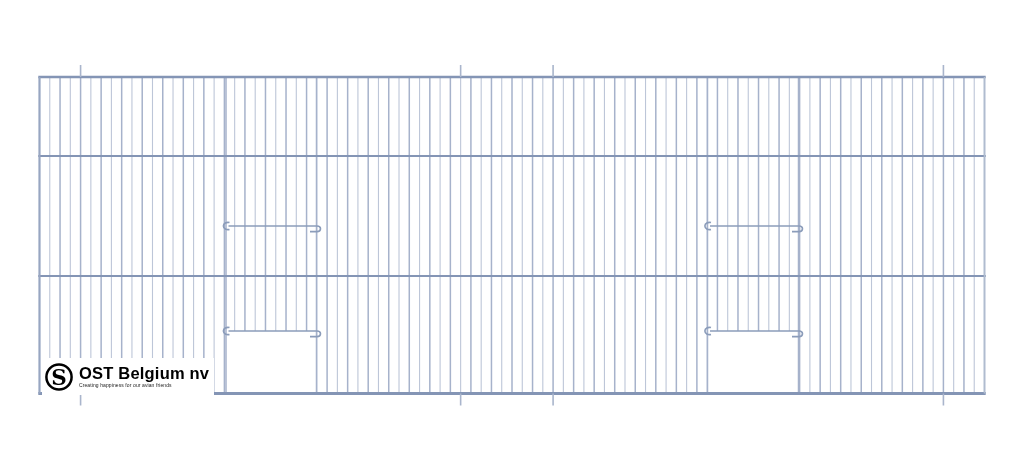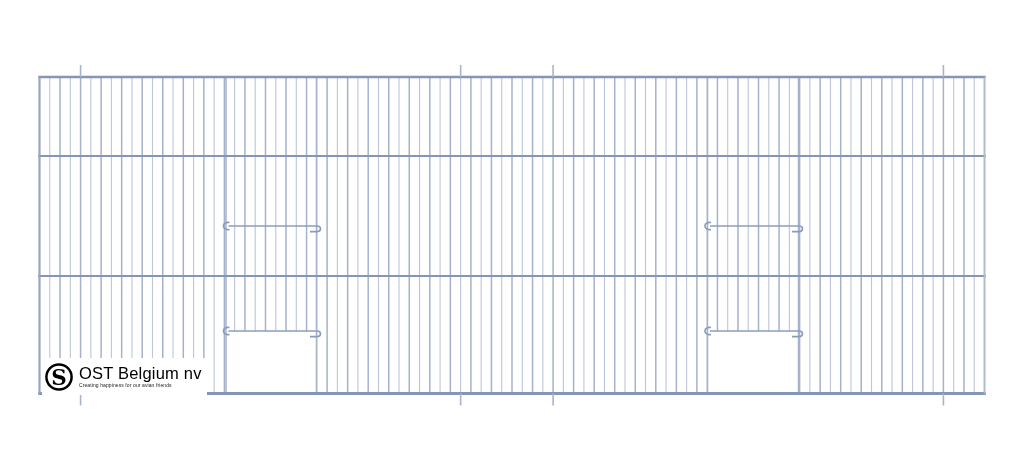--- a/index.html
+++ b/index.html
@@ -3,21 +3,21 @@
 <meta charset="utf-8">
 <style>
   html,body{margin:0;padding:0;background:#ffffff;}
   .stage{position:relative;width:1024px;height:473px;background:#ffffff;overflow:hidden;
          font-family:"Liberation Sans",sans-serif;}
   .stage svg.mesh{position:absolute;left:0;top:0;}
   .logo{position:absolute;left:42px;top:358px;height:37px;background:#ffffff;
         display:flex;align-items:center;gap:3px;padding-right:5px;z-index:5;}
   .emblem{flex:0 0 auto;display:block;}
   .logo-text{display:flex;flex-direction:column;justify-content:center;}
-  .logo-title{font-weight:normal;font-size:16.5px;line-height:16px;letter-spacing:0.2px;
+  .logo-title{font-weight:bold;font-size:16.5px;line-height:16px;letter-spacing:0.2px;
               color:#000;white-space:nowrap;}
   .logo-tagline{font-size:5px;line-height:6px;color:#222;margin-top:1.5px;
                 letter-spacing:0.1px;white-space:nowrap;}
 </style>
 </head>
 <body>
 
 <div class="stage">
 
   <svg class="mesh" width="1024" height="473" viewBox="0 0 1024 473">

